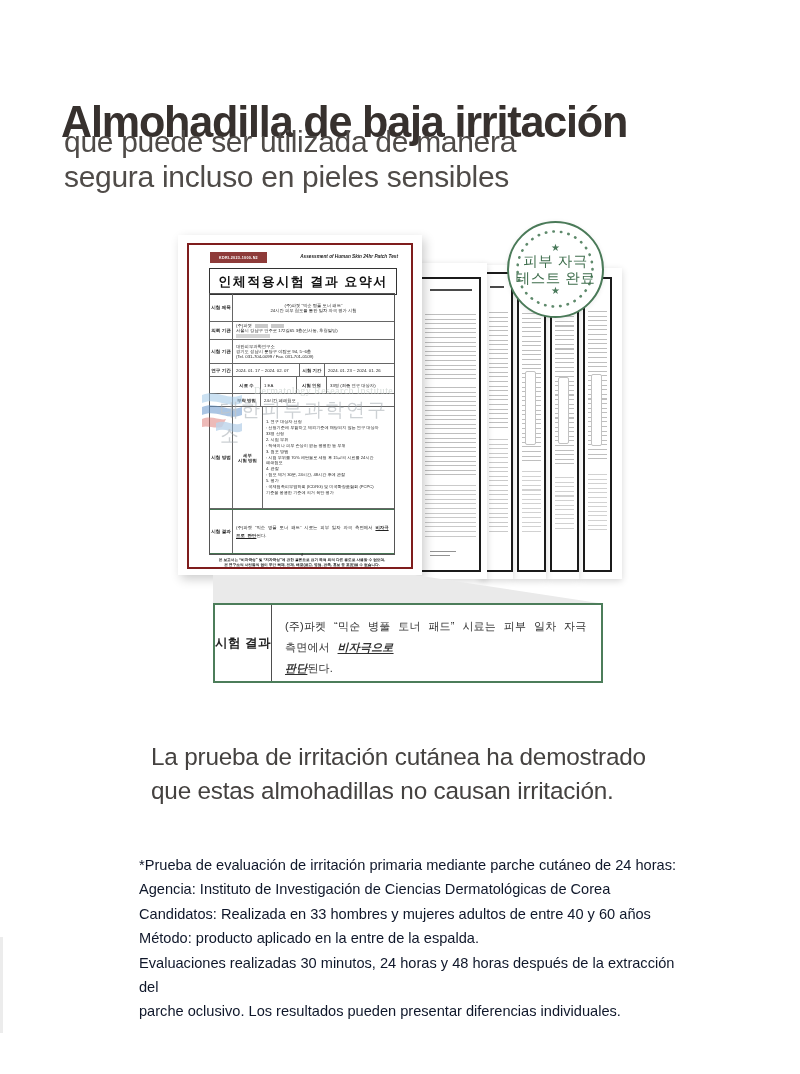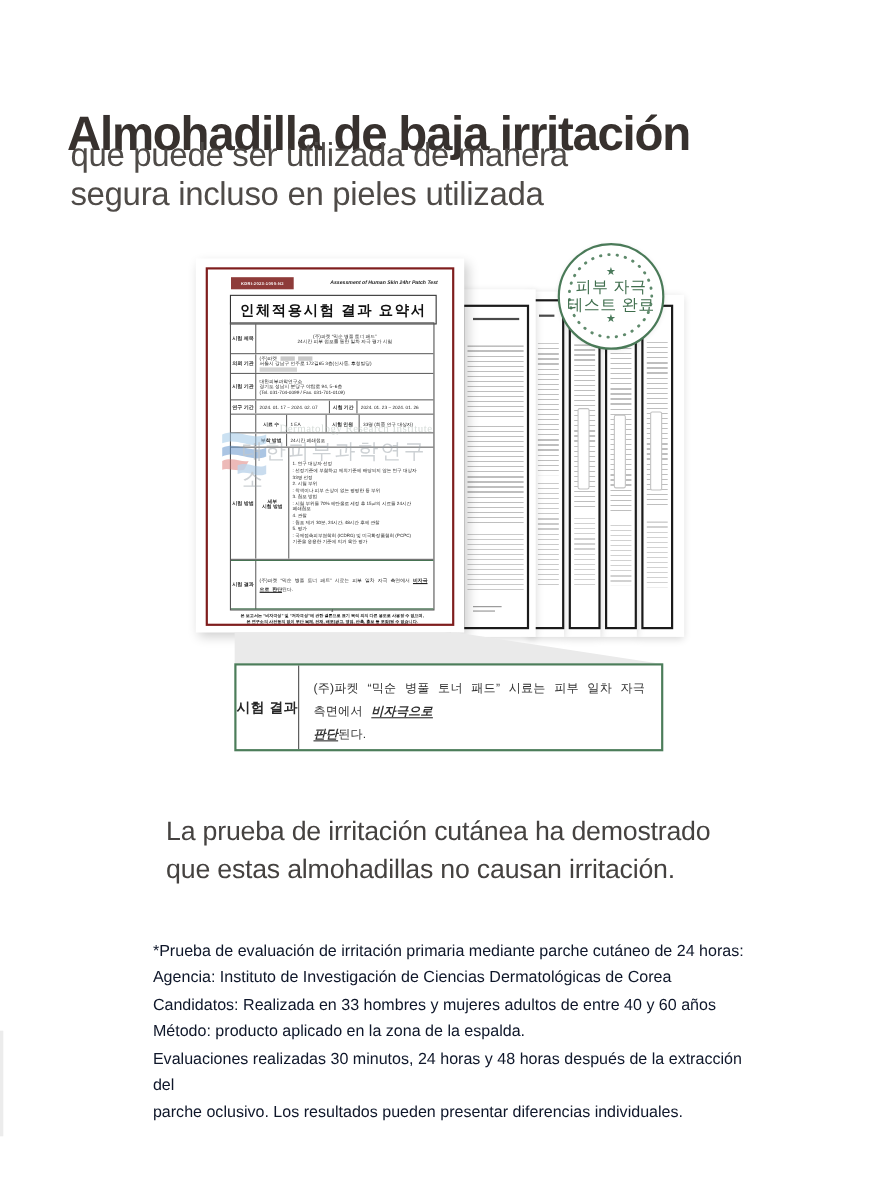--- a/index.html
+++ b/index.html
@@ -91,21 +91,21 @@
   .edge-strip{position:absolute;left:0;top:937px;width:3px;height:96px;background:#ececec;}
 </style>
 </head>
 <body>
 
 <div class="canvas">
 
   <h1 class="page-title">Almohadilla de baja irritación</h1>
   <div class="page-subtitle">
     <div>que puede ser utilizada de manera</div>
-    <div>segura incluso en pieles utilizada</div>
+    <div>segura incluso en pieles sensibles</div>
   </div>
 
   <div class="sheet" style="left:579px;top:268px;width:43px;height:311px;">
     <div class="frame" style="left:4px;top:9px;width:25px;height:291px;">
       <div class="blur-lines" style="top:32px;height:150px;"></div>
       <div class="blur-lines" style="top:195px;height:60px;opacity:.6;"></div>
       <div class="mini-table" style="left:6px;top:95px;width:9px;height:70px;"></div>
     </div>
   </div>
   <div class="sheet" style="left:546px;top:266px;width:33px;height:313px;">
@@ -270,19 +270,19 @@
 
   <div class="statement">
     <div>La prueba de irritación cutánea ha demostrado</div>
     <div>que estas almohadillas no causan irritación.</div>
   </div>
 
   <div class="footnotes">
     <div>*Prueba de evaluación de irritación primaria mediante parche cutáneo de 24 horas:</div>
     <div>Agencia: Instituto de Investigación de Ciencias Dermatológicas de Corea</div>
     <div>Candidatos: Realizada en 33 hombres y mujeres adultos de entre 40 y 60 años</div>
-    <div>Método: producto aplicado en la zona de la espalda.</div>
+    <div>Método: producto aplicado en la entre de la espalda.</div>
     <div>Evaluaciones realizadas 30 minutos, 24 horas y 48 horas después de la extracción del</div>
     <div>parche oclusivo. Los resultados pueden presentar diferencias individuales.</div>
   </div>
 
   <div class="edge-strip"></div>
 </div>
 
 </body></html>

